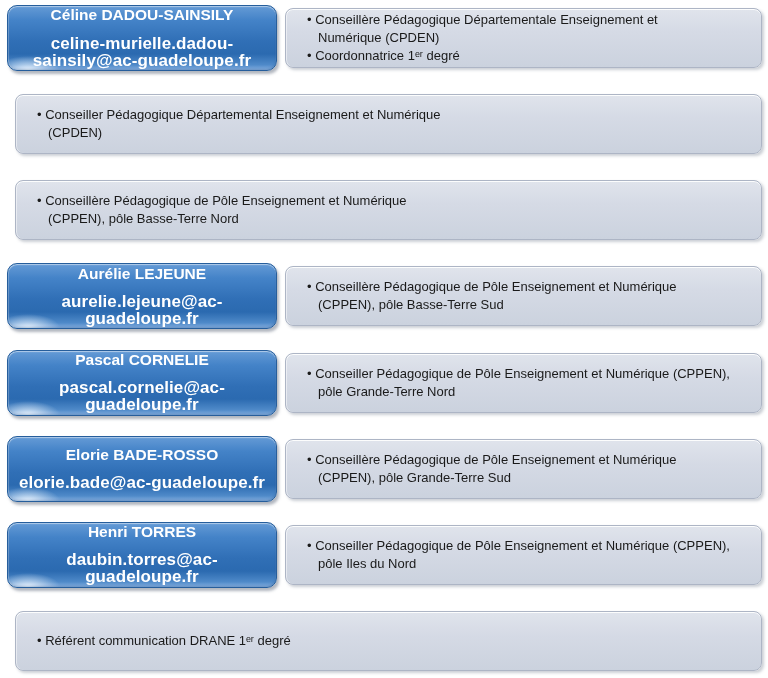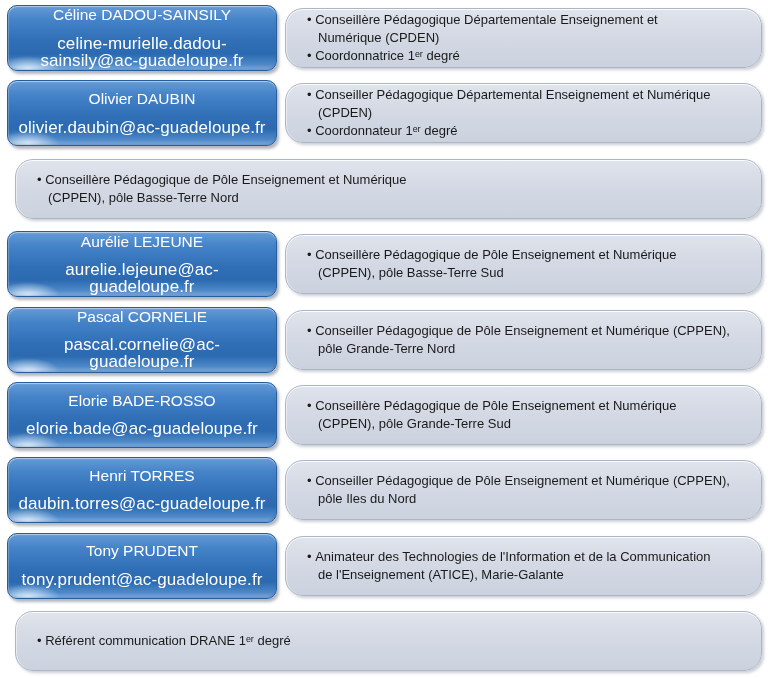--- a/index.html
+++ b/index.html
@@ -45,36 +45,37 @@
       inset 0 -1px 2px rgba(20,60,110,0.25),
       2px 3px 3px rgba(125,134,148,0.6);
     display: flex;
     flex-direction: column;
     justify-content: center;
     align-items: center;
     gap: 11px;
     color: #ffffff;
     text-align: center;
     padding: 2px 6px;
+    font-weight: bold;
   }
   .person-name {
     font-size: 15.5px;
     line-height: 1.05;
   }
   .person-email {
     font-size: 17px;
     line-height: 1;
     letter-spacing: 0.1px;
   }
   .role-box {
     box-sizing: border-box;
     flex: 1;
     height: 60px;
     margin-left: 8px;
-    border-radius: 18px;
+    border-radius: 8px;
     border: 1px solid #adb5c5;
     background: linear-gradient(180deg, #e0e4ec 0%, #d5dae5 40%, #cbd2de 100%);
     box-shadow:
       inset 0 1px 0 rgba(255,255,255,0.9),
       inset 1px 0 0 rgba(255,255,255,0.5),
       2px 2px 3px rgba(140,148,162,0.45);
     display: flex;
     align-items: center;
     padding: 2px 10px 2px 21px;
   }
@@ -108,29 +109,24 @@
     <div class="role-box">
       <ul class="roles">
         <li>Conseillère Pédagogique Départementale Enseignement et
 Numérique (CPDEN)</li>
         <li>Coordonnatrice 1ᵉʳ degré</li>
       </ul>
     </div>
   </div>
 
   <div class="row">
-    <div class="name-box">
-      <div class="person-name">Olivier DAUBIN</div>
-      <div class="person-email">olivier.daubin@ac-guadeloupe.fr</div>
-    </div>
     <div class="role-box">
       <ul class="roles">
         <li>Conseiller Pédagogique Départemental Enseignement et Numérique
 (CPDEN)</li>
-        <li>Coordonnateur 1ᵉʳ degré</li>
       </ul>
     </div>
   </div>
 
   <div class="row">
     <div class="role-box">
       <ul class="roles">
         <li>Conseillère Pédagogique de Pôle Enseignement et Numérique
 (CPPEN), pôle Basse-Terre Nord</li>
       </ul>
@@ -182,32 +178,20 @@
       <div class="person-email">daubin.torres@ac-guadeloupe.fr</div>
     </div>
     <div class="role-box">
       <ul class="roles">
         <li>Conseiller Pédagogique de Pôle Enseignement et Numérique (CPPEN),
 pôle Iles du Nord</li>
       </ul>
     </div>
   </div>
 
-  <div class="row">
-    <div class="name-box">
-      <div class="person-name">Tony PRUDENT</div>
-      <div class="person-email">tony.prudent@ac-guadeloupe.fr</div>
-    </div>
-    <div class="role-box">
-      <ul class="roles">
-        <li>Animateur des Technologies de l'Information et de la Communication
-de l'Enseignement (ATICE), Marie-Galante</li>
-      </ul>
-    </div>
-  </div>
 
   <div class="row">
     <div class="role-box">
       <ul class="roles">
         <li>Référent communication DRANE 1ᵉʳ degré</li>
       </ul>
     </div>
   </div>
 
 </div>

